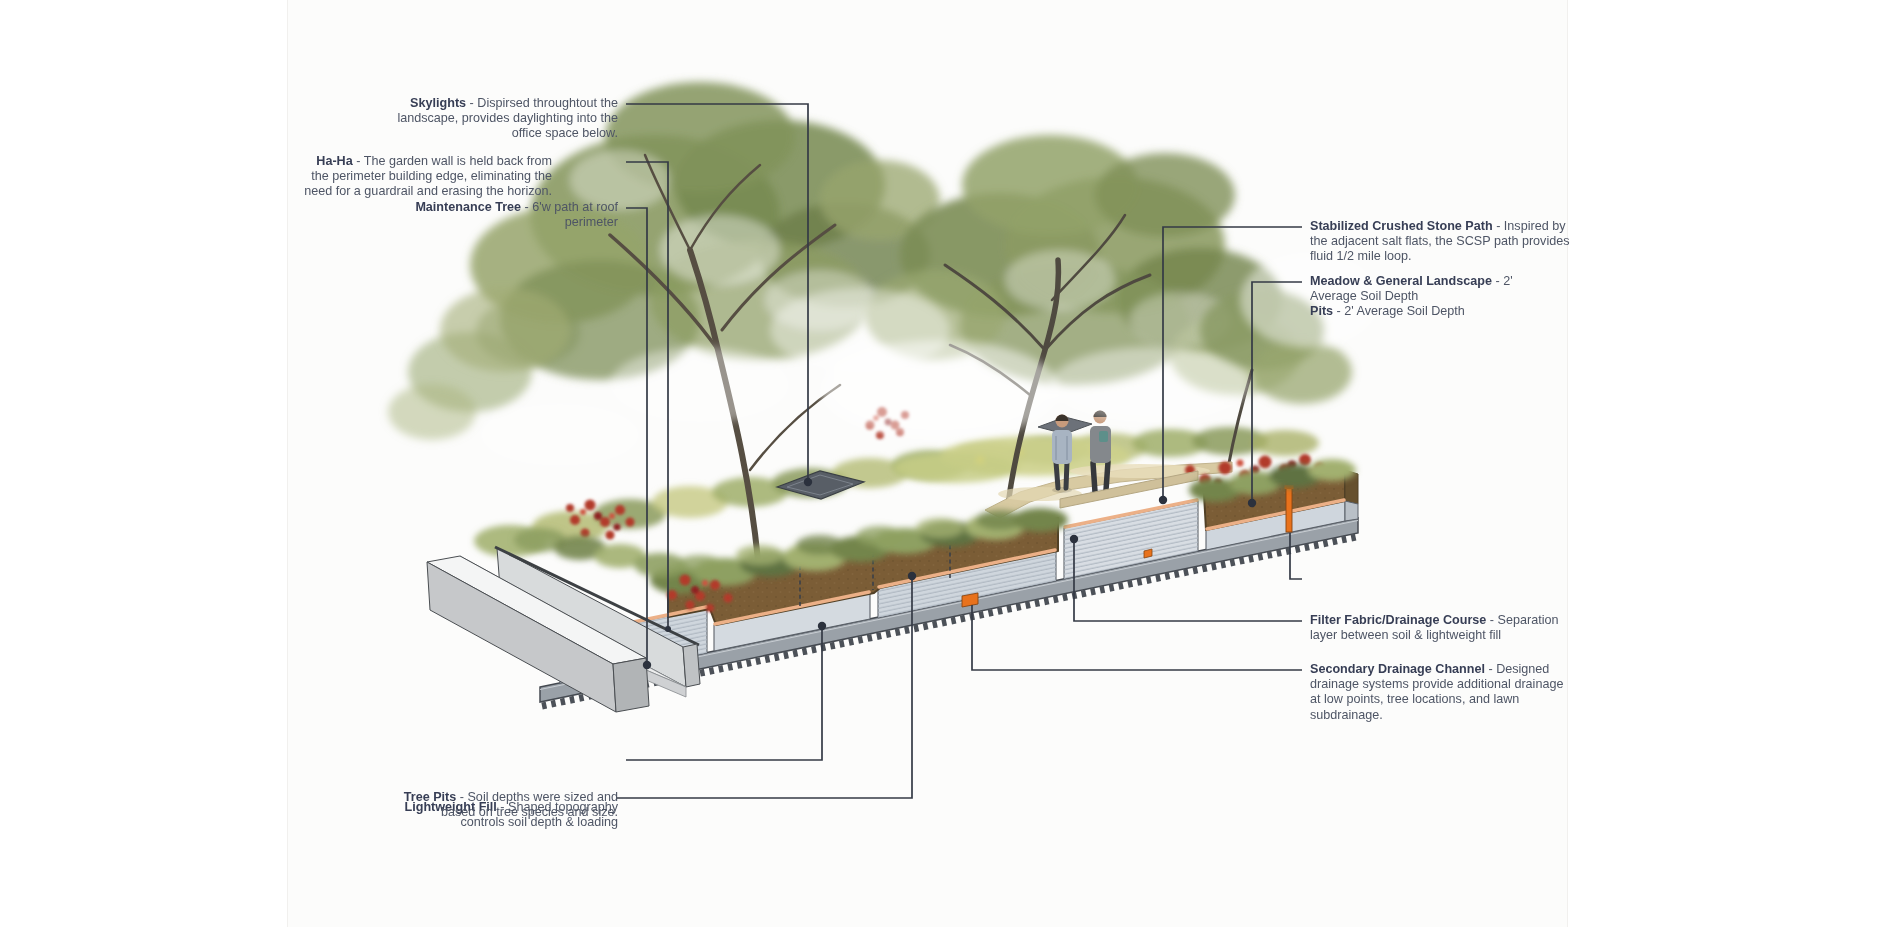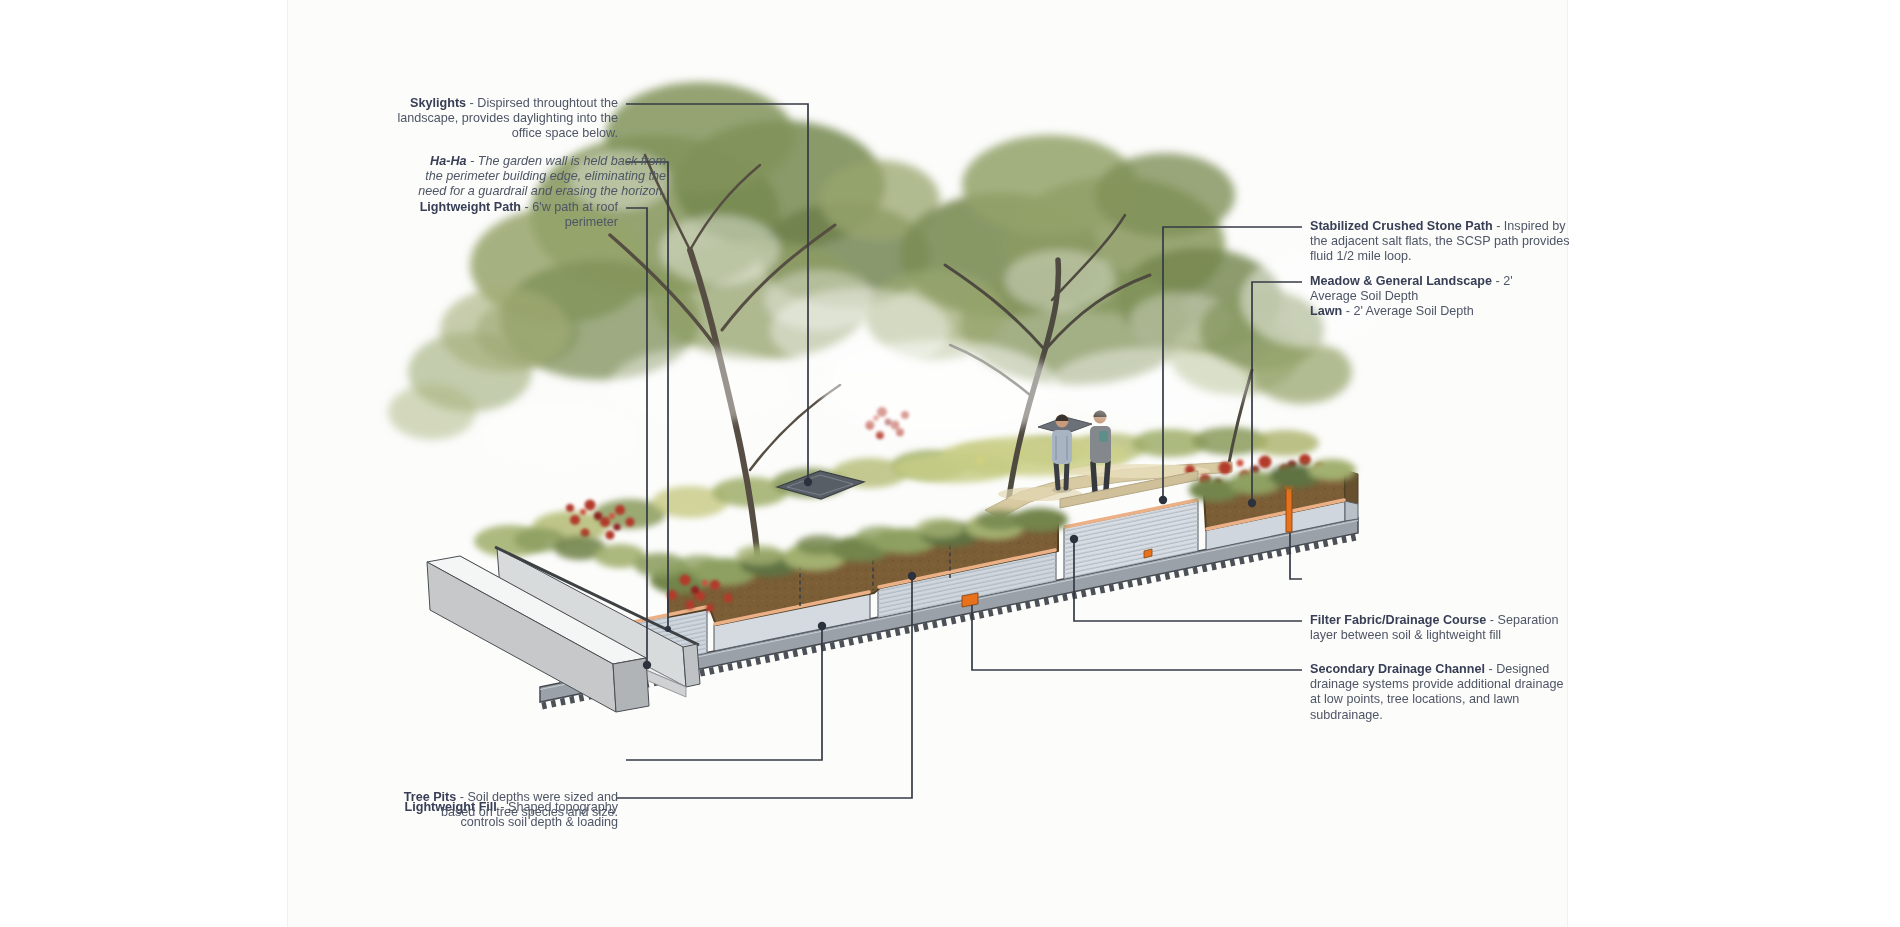--- a/index.html
+++ b/index.html
@@ -341,39 +341,39 @@
       <circle cx="912" cy="576" r="4.2"></circle>
       <circle cx="1163" cy="500" r="4.2"></circle>
       <circle cx="1252" cy="503" r="4.2"></circle>
       <circle cx="1074" cy="539" r="4.2"></circle>
     </g>
   </svg>
 
   <div class="ann ann-left" style="top:96px;right:1282px;width:240px;">
     <b>Skylights</b><span> - Dispirsed throughtout the landscape, provides daylighting into the office space below.</span>
   </div>
-  <div class="ann ann-left" style="top:154px;right:1234px;width:252px;font-style:italic;">
+  <div class="ann ann-left" style="top:154px;right:1348px;width:252px;">
     <b>Ha-Ha</b><span> - The garden wall is held back from the perimeter building edge, eliminating the need for a guardrail and erasing the horizon.</span>
   </div>
   <div class="ann ann-left" style="top:200px;right:1282px;width:212px;">
-    <b>Lightweight Path</b><span> - 6'w path at roof perimeter</span>
+    <b>Maintenance Tree</b><span> - 6'w path at roof perimeter</span>
   </div>
   <div class="ann ann-left" style="top:752px;right:1282px;width:222px;margin-top:48px;">
     <b>Lightweight Fill</b><span> - Shaped topography controls soil depth &amp; loading</span>
   </div>
   <div class="ann ann-left" style="top:790px;right:1282px;width:228px;">
     <b>Tree Pits</b><span> - Soil depths were sized and based on tree species and size.</span>
   </div>
 
   <div class="ann ann-right" style="top:219px;left:1310px;width:262px;">
     <b>Stabilized Crushed Stone Path</b><span>  - Inspired by the adjacent salt flats, the SCSP path provides fluid 1/2 mile loop.</span>
   </div>
   <div class="ann ann-right" style="top:274px;left:1310px;width:250px;">
     <b>Meadow &amp; General Landscape</b><span> - 2' Average Soil Depth</span><br>
-    <b>Lawn</b><span> - 2' Average Soil Depth</span>
+    <b>Pits</b><span> - 2' Average Soil Depth</span>
   </div>
   <div class="ann ann-right" style="top:662px;left:1310px;width:258px;">
     <b>Secondary Drainage Channel</b><span> - Designed drainage systems provide additional drainage at low points, tree locations, and lawn subdrainage.</span>
   </div>
   <div class="ann ann-right" style="top:613px;left:1310px;width:255px;">
     <b>Filter Fabric/Drainage Course</b><span> - Separation layer between soil &amp; lightweight fill</span>
   </div>
 </div>
 
 </body></html>

